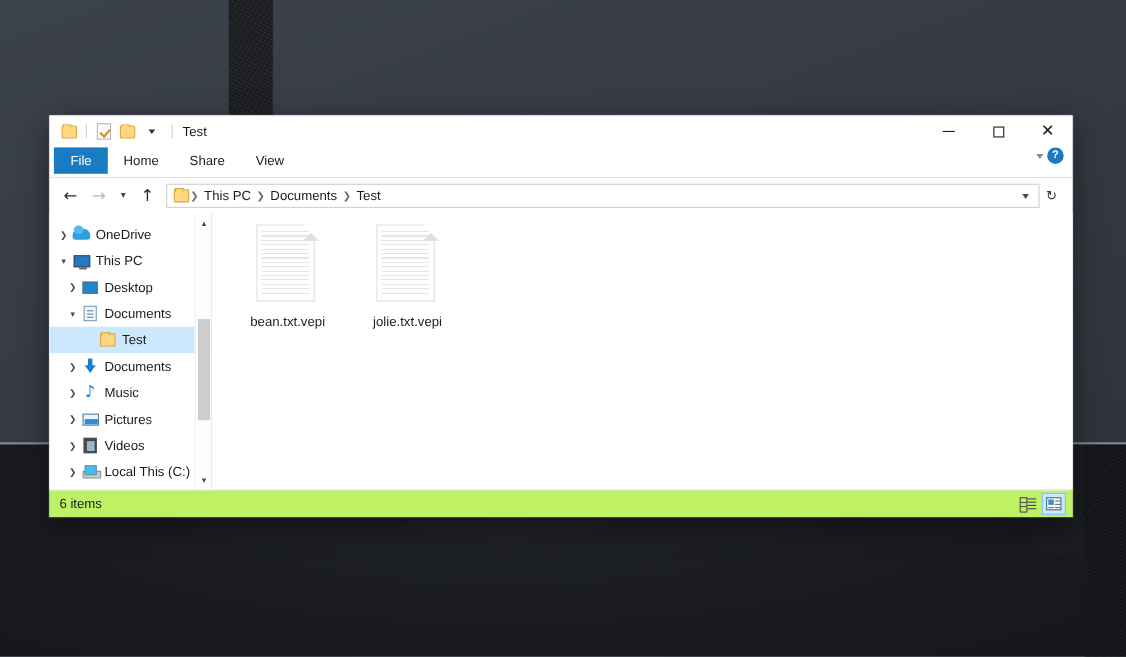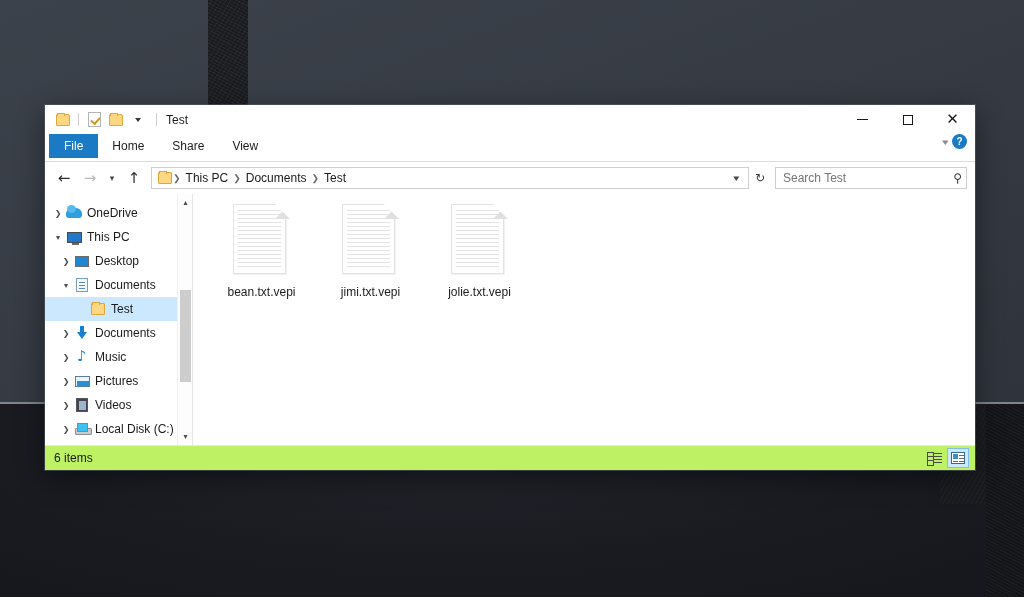--- a/index.html
+++ b/index.html
@@ -541,24 +541,20 @@
         <span class="crumb-sep">❯</span>
         <span class="crumb">Test</span>
       </div>
       <span class="addr-caret">▾</span>
     </div>
 
     <div class="refresh-btn">
       <span>↻</span>
     </div>
 
-    <div class="searchbox">
-      <input type="text" placeholder="Search Test" style="">
-      <span class="search-icon">⚲</span>
-    </div>
   </div>
 
   <div class="bodyrow">
 
     <div class="sidebar">
 
       <div class="navitem">
         <span class="chev">❯</span>
         <span class="ico">
             <span class="g-onedrive"></span>
@@ -628,21 +624,21 @@
             <span class="g-videos"></span>
           </span>
         <span class="lbl">Videos</span>
       </div>
 
       <div class="navitem indent1">
         <span class="chev">❯</span>
         <span class="ico">
             <span class="g-disk"></span>
           </span>
-        <span class="lbl">Local Disk (C:)</span>
+        <span class="lbl">Local This (C:)</span>
       </div>
 
       <div class="sb-scroll">
         <div class="sb-arrow">▴</div>
         <div class="sb-thumb"></div>
         <div class="sb-arrow bottom">▾</div>
       </div>
       <div class="sb-divider"></div>
     </div>
 
@@ -653,30 +649,20 @@
           <div class="page">
               <div class="page-lines"></div>
             </div>
           <div class="page-fold-tri"></div>
           <div class="page-fold"></div>
         </div>
         <div class="filename">bean.txt.vepi</div>
       </div>
 
 
-      <div class="fileitem">
-        <div class="fileicon">
-          <div class="page">
-              <div class="page-lines"></div>
-            </div>
-          <div class="page-fold-tri"></div>
-          <div class="page-fold"></div>
-        </div>
-        <div class="filename">jimi.txt.vepi</div>
-      </div>
 
       <div class="fileitem">
         <div class="fileicon">
           <div class="page">
               <div class="page-lines"></div>
             </div>
           <div class="page-fold-tri"></div>
           <div class="page-fold"></div>
         </div>
         <div class="filename">jolie.txt.vepi</div>

